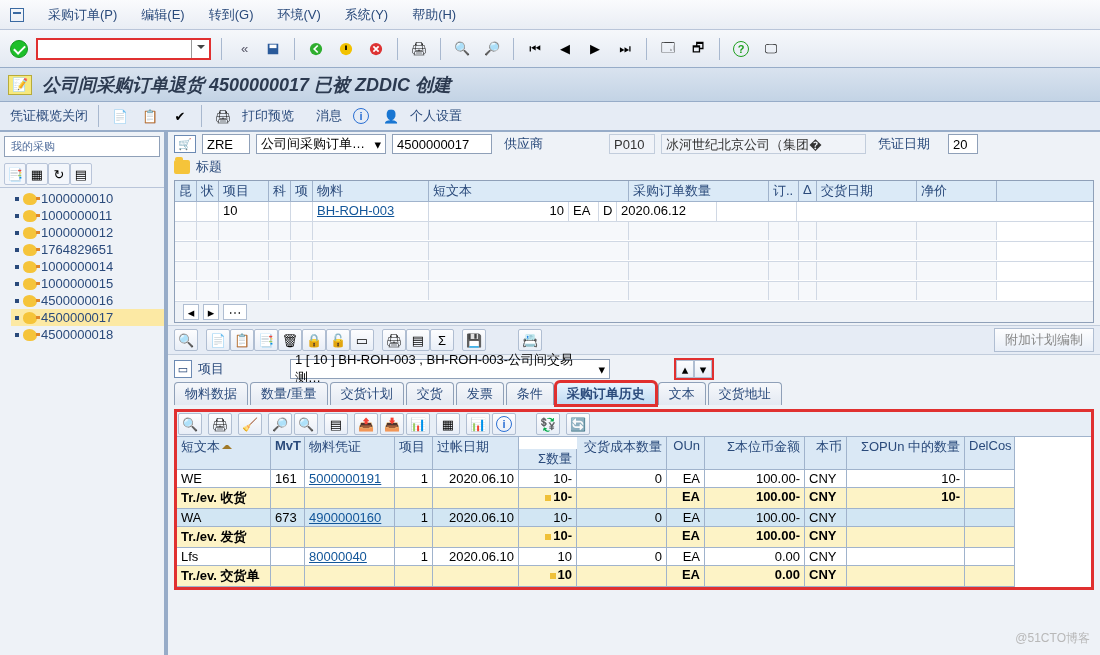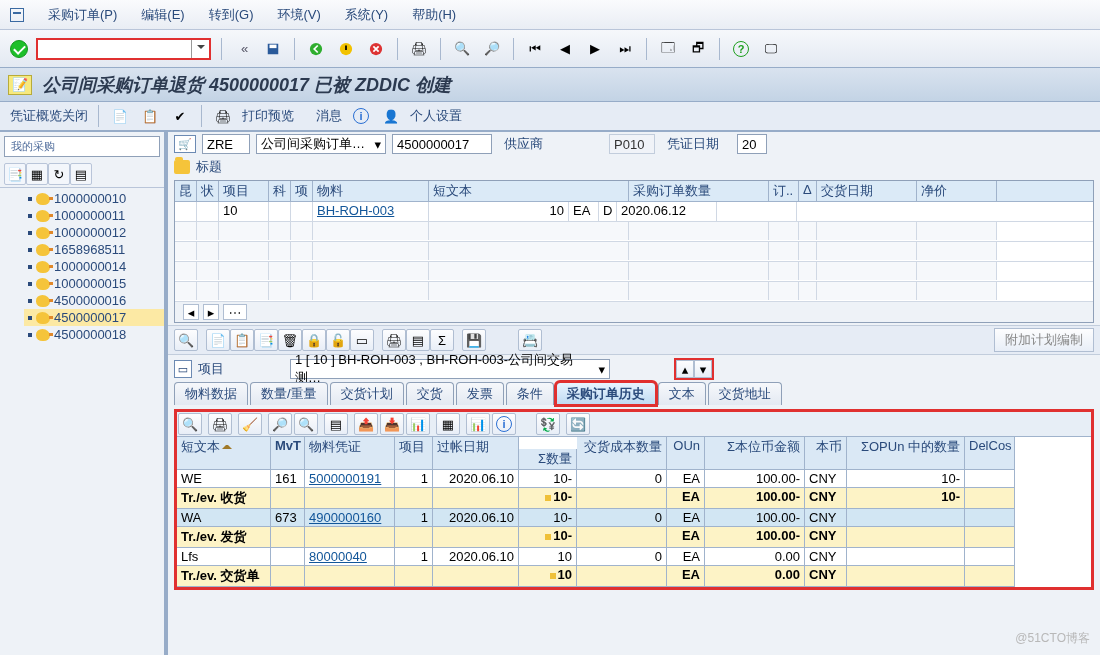--- a/index.html
+++ b/index.html
@@ -25,21 +25,21 @@
 .toolbar2 .label { color:#2a4a7b; }
 
 .main { display:flex; height:calc(655px - 30px - 38px - 34px - 30px); }
 .sidebar { width:168px; background:#eef2f7; border-right:4px solid #97acc8; display:flex; flex-direction:column;}
 .sidehead { border:1px solid #8fa0b8; margin:4px; padding:2px 6px; background:#fff;}
 .sidehead .t{font-size:20px;color:#2c3a50;}
 .sidehead .sub{font-size:11px;color:#4c6a9a;}
 .sidetbar{display:flex;gap:0;padding:2px 4px;border-bottom:1px solid #b9c5d9;}
 .sidetbar .tbtn{border:1px solid #b9c5d9;background:#f3f6fb;}
 .sideroot{padding:2px 6px;color:#2a4a7b;}
-.sidetree{padding:2px 0 2px 24px;}
+.sidetree{padding:2px 0 2px 11px;}
 .sidetree .item{display:flex;align-items:center;gap:4px;padding:1px 4px;color:#2a4a7b;cursor:pointer;}
 .sidetree .item.sel{background:#fce9a4;}
 .sidetree .bullet{width:4px;height:4px;background:#2a4a7b;}
 .duck{width:14px;height:12px;background:#f5c43a;border-radius:50% 60% 50% 50%;position:relative;}
 .duck:before{content:'';position:absolute;width:4px;height:3px;background:#e0882a;right:-3px;top:4px;}
 
 .right { flex:1; display:flex; flex-direction:column; background:#eef2f7;}
 .hdrrow{display:flex;align-items:center;gap:6px;padding:2px 6px;}
 .carticon{width:22px;height:18px;border:1px solid #6c8ab3;background:#fff;display:flex;align-items:center;justify-content:center;color:#2a4a7b;font-size:11px;}
 .fld{border:1px solid #8fa0b8;background:#fff;height:20px;padding:0 4px;display:flex;align-items:center;}
@@ -202,21 +202,21 @@
           <span>1000000011</span>
         </div>
         <div class="item">
           <span class="bullet"></span>
           <span class="duck"></span>
           <span>1000000012</span>
         </div>
         <div class="item">
           <span class="bullet"></span>
           <span class="duck"></span>
-          <span>1658968511</span>
+          <span>1764829651</span>
         </div>
         <div class="item">
           <span class="bullet"></span>
           <span class="duck"></span>
           <span>1000000014</span>
         </div>
         <div class="item">
           <span class="bullet"></span>
           <span class="duck"></span>
           <span>1000000015</span>
@@ -249,20 +249,23 @@
       <div class="fld" style="width:130px">
           <span>公司间采购订单…</span>
           <span style="margin-left:auto">▾</span>
         </div>
       <div class="fld" style="width:100px">
           <span>4500000017</span>
         </div>
       <span style="color:#2a4a7b;margin-left:6px">供应商</span>
       <div class="fldro" style="width:46px;margin-left:60px">
           <span>P010</span>
+        </div>
+      <div class="fldro" style="width:205px">
+          <span>冰河世纪北京公司（集团�</span>
         </div>
       <span style="color:#2a4a7b;margin-left:6px">凭证日期</span>
       <div class="fld" style="width:30px;margin-left:12px">
           <span>20</span>
         </div>
     </div>
     <div class="hdrrow">
       <span class="folder"></span>
       <span style="color:#2a4a7b">标题</span>
     </div>

